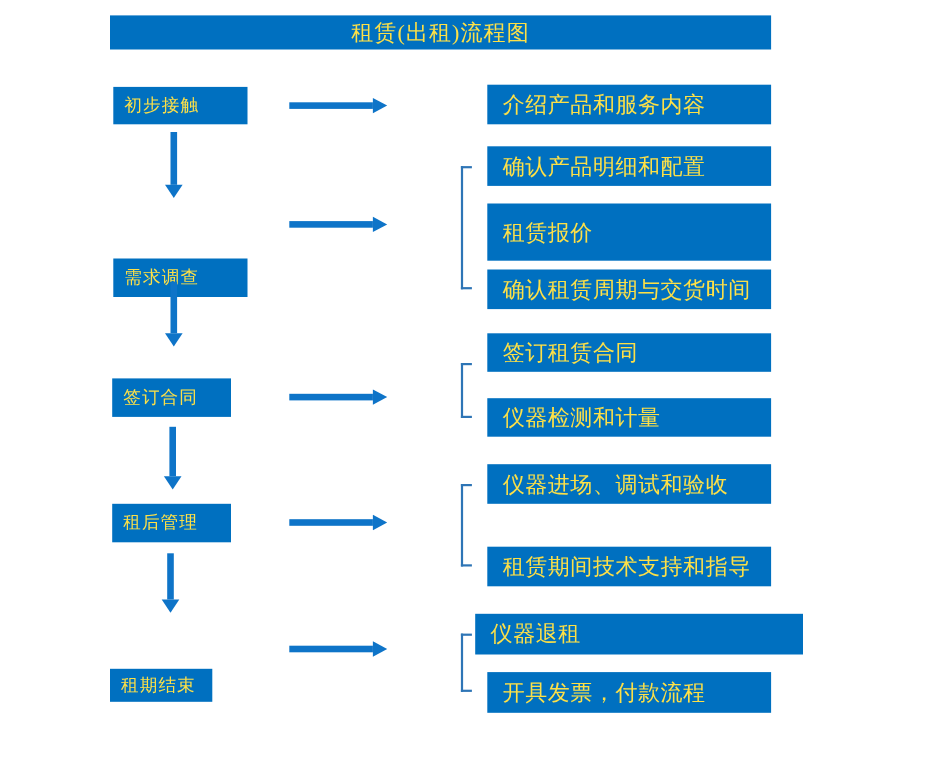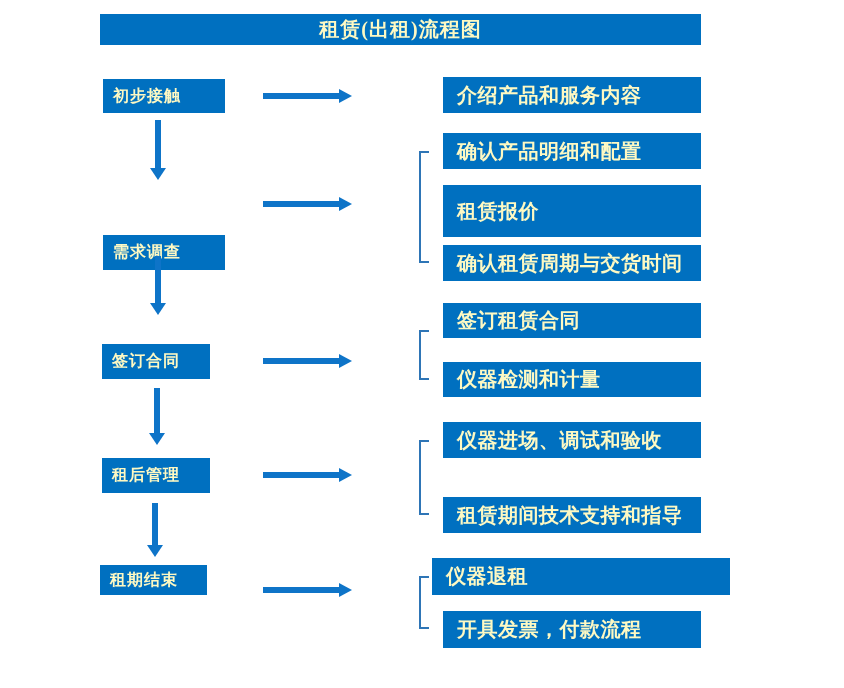--- a/index.html
+++ b/index.html
@@ -1,22 +1,22 @@
 <!DOCTYPE html>
 <html style="--primary: #0070C0; --arrow: #0E74C8; --bracket: #2E75B6;"><head>
 <meta charset="utf-8">
 <style>
   html,body{margin:0;padding:0;background:#ffffff;}
   #canvas{
     position:relative;width:844px;height:688px;background:#ffffff;
     font-family:"Liberation Serif", serif;overflow:hidden;
   }
   .bluebox{
-    position:absolute;background:var(--primary,#0070C0);color:#fef9c3;
-    font-weight:bold;display:flex;align-items:center;box-sizing:border-box;
+    position:absolute;background:var(--primary,#0070C0);color:#fde047;
+    font-weight:normal;display:flex;align-items:center;box-sizing:border-box;
     white-space:nowrap;
   }
   .titlebar{justify-content:center;font-size:20px;letter-spacing:1px;}
   .step{font-size:16px;padding-left:10px;letter-spacing:1px;}
   .detail{font-size:20px;padding-left:14px;letter-spacing:0.5px;}
   .vshaft{position:absolute;width:6px;background:var(--arrow,#0E74C8);}
   .vhead{position:absolute;width:0;height:0;
     border-left:8px solid transparent;border-right:8px solid transparent;
     border-top:12px solid var(--arrow,#0E74C8);}
   .hshaft{position:absolute;height:6px;background:var(--arrow,#0E74C8);}
@@ -30,21 +30,21 @@
 <body>
 
 <div id="canvas" style="background: rgb(255, 255, 255);">
 
   <div class="bluebox titlebar" style="left:100px;top:14px;width:601px;height:31px;">租赁(出租)流程图</div>
 
   <div class="bluebox step" style="left:103px;top:79px;width:122px;height:34px;">初步接触</div>
   <div class="bluebox step" style="left:103px;top:187px;width:122px;height:35px;margin-top:48px;">需求调查</div>
   <div class="bluebox step" style="left:102px;top:344px;width:108px;height:35px;">签订合同</div>
   <div class="bluebox step" style="left:102px;top:458px;width:108px;height:35px;">租后管理</div>
-  <div class="bluebox step" style="left:100px;top:565px;width:107px;height:30px;">租期结束</div>
+  <div class="bluebox step" style="left:100px;top:608px;width:93px;height:30px;">租期结束</div>
 
   <div class="bluebox detail" style="left:443px;top:77px;width:258px;height:36px;">介绍产品和服务内容</div>
   <div class="bluebox detail" style="left:443px;top:133px;width:258px;height:36px;">确认产品明细和配置</div>
   <div class="bluebox detail" style="left:443px;top:185px;width:258px;height:52px;">租赁报价</div>
   <div class="bluebox detail" style="left:443px;top:245px;width:258px;height:36px;">确认租赁周期与交货时间</div>
   <div class="bluebox detail" style="left:443px;top:303px;width:258px;height:35px;">签订租赁合同</div>
   <div class="bluebox detail" style="left:443px;top:362px;width:258px;height:35px;">仪器检测和计量</div>
   <div class="bluebox detail" style="left:443px;top:422px;width:258px;height:36px;">仪器进场、调试和验收</div>
   <div class="bluebox detail" style="left:443px;top:497px;width:258px;height:36px;">租赁期间技术支持和指导</div>
   <div class="bluebox detail" style="left:432px;top:558px;width:298px;height:37px;">仪器退租</div>

